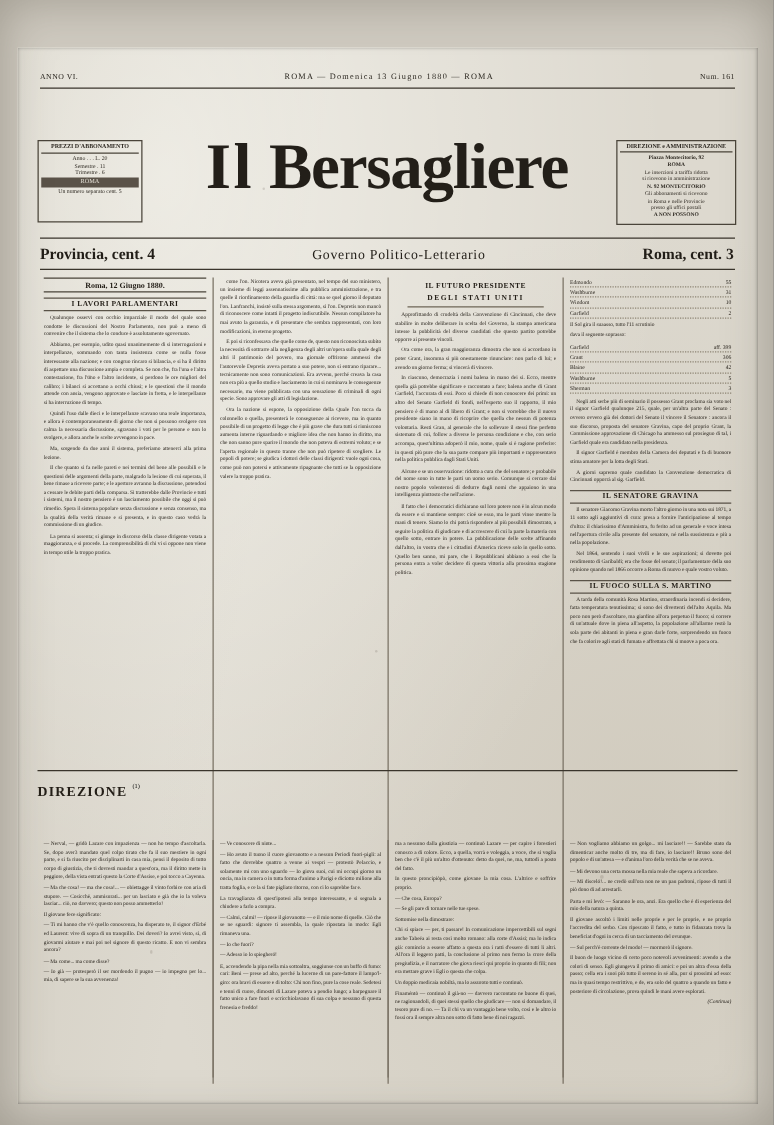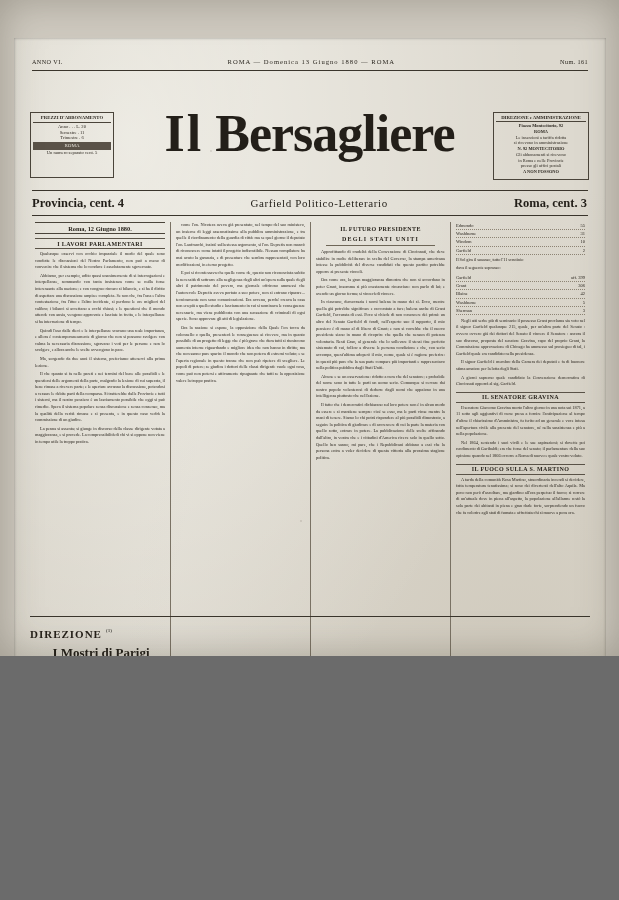--- a/index.html
+++ b/index.html
@@ -1,18 +1,18 @@
 <!DOCTYPE html>
 <html><head>
 <meta charset="utf-8">
 <style>
   html,body{margin:0;padding:0;background:#6b6b6b;}
   body{font-family:"Liberation Serif", serif;}
   .page{
-    position:relative;width:619px;height:656px;
+    position:relative;width:619px;height:900px;
     background:#cfcac0;
     overflow:hidden;
   }
   
   .sheet{
     position:absolute;left:14px;top:38px;width:592px;height:845px;
     background:#ddd9cf;
     background-image:
       radial-gradient(ellipse at 20% 12%, rgba(255,255,250,.55), rgba(255,255,250,0) 60%),
       radial-gradient(ellipse at 85% 75%, rgba(180,170,150,.30), rgba(180,170,150,0) 55%),
@@ -132,21 +132,21 @@
 
   <div class="masthead">
     <span class="il">Il</span>
     <span>Bersagliere</span>
   </div>
 
   <div class="rule" style="left:32px;top:190px;width:556px;height:1px;"></div>
 
   <div class="subbar">
     <span class="side">Provincia, cent. 4</span>
-    <span class="center">Garfield Politico-Letterario</span>
+    <span class="center">Governo Politico-Letterario</span>
     <span class="side">Roma, cent. 3</span>
   </div>
   <div class="rule" style="left:32px;top:215px;width:556px;height:1px;"></div>
 
   <div class="cols">
 
     <div class="col">
       <div class="datum">Roma, 12 Giugno 1880.</div>
       <div class="hd2 boxed">I LAVORI PARLAMENTARI</div>
       <div class="body">
@@ -240,21 +240,20 @@
         <p>A tarda della comunità Rosa Martino, straordinaria incendi si decidere, fatta temperatura tenutissima; si sono dei divertenti dell'alto Aquila. Ma poco non però d'ascoltare, ma giardino all'ora perpetuo il fuoco; si correre di un'attuale dove in piena all'aspetto, la popolazione all'allarme restò la sola parte dei abitanti in piena e gran darle forte, sorprendendo un fuoco che fa colorire agli stati di fumata e affrettata chi si muove a poca ora.</p>
       </div>
     </div>
   </div>
 
   <div class="rule" style="left:30px;top:616px;width:560px;height:1px;"></div>
 
   <div class="appendice">
     <span class="app-title">DIREZIONE</span>
     <span class="app-num">(1)</span>
-    <div class="feu-title">I Mostri di Parigi</div>
   </div>
 
   <div style="position:absolute;left:30px;top:672px;width:560px;height:195px;display:flex;">
     <div class="col">
       <div class="body">
         <p style="text-indent:0">— Nerval, — gridò Lazare con impazienza — non ho tempo d'ascoltarla. Se, dopo aver3 mandato quel colpo tirato che fa il suo mestiere in ogni parte, e si fa riuscito per disciplinarti in casa mia, pensi il deposito di tutto corpo di giustizia, che ti dovresti mandar a quest'ora, ma il diritto mette in peggiore, della vista entrati questo la Corte d'Assise, e poi tocco a Cayenna.</p>
         <p style="text-indent:0">— Ma che cosa! — ma che cosa!... — obiettagge il vinto forbice con aria di stupore. — Cosicchè, ammisurati... per un lasciato e già che io la voleva lasciar... ciò, no davvero; questo non posso ammetterlo!</p>
         <p style="text-indent:0">Il giovane fece significato:</p>
         <p style="text-indent:0">— Ti mi hanno che v'è quello conoscenza, ha disperato te, il signor d'Erbé ed Laurent: vive di sopra di un tranquillo. Dei doveri? Io avrei visto, sì, di giovarmi aiutare e mai poi nel signore di questo ricatto. E non vi sembra ancora?</p>
         <p style="text-indent:0">— Ma come... ma come disse?</p>

